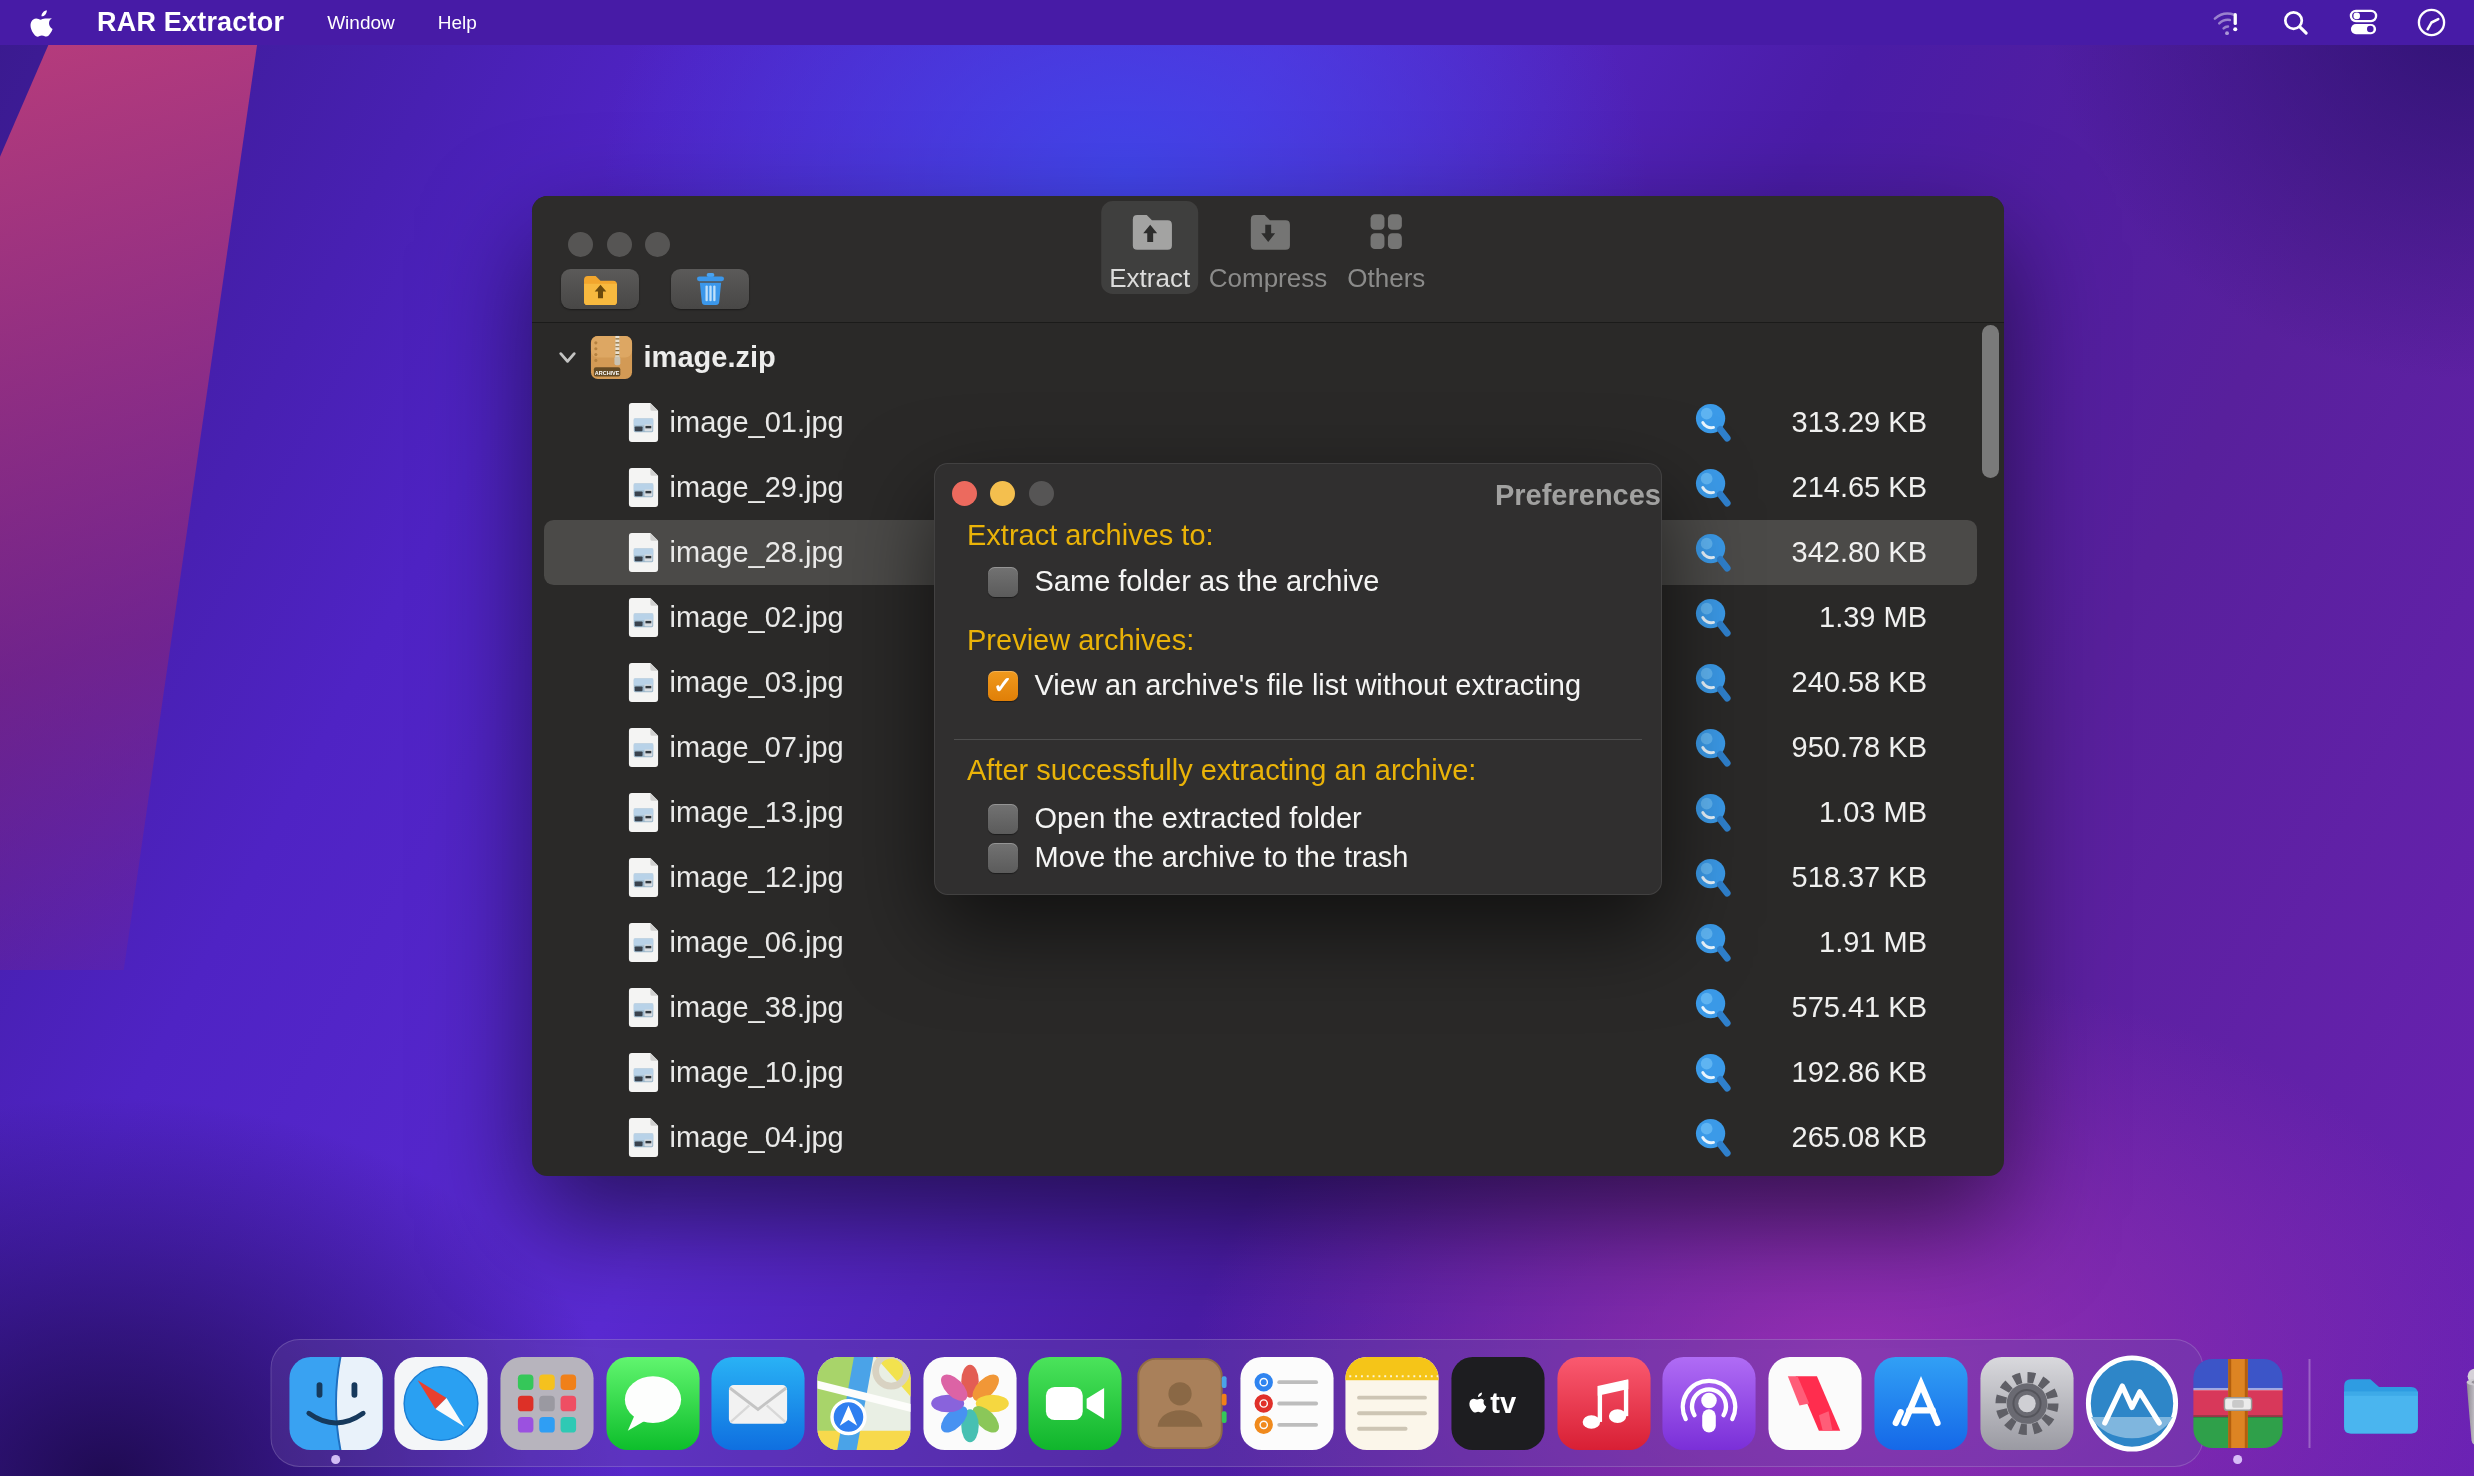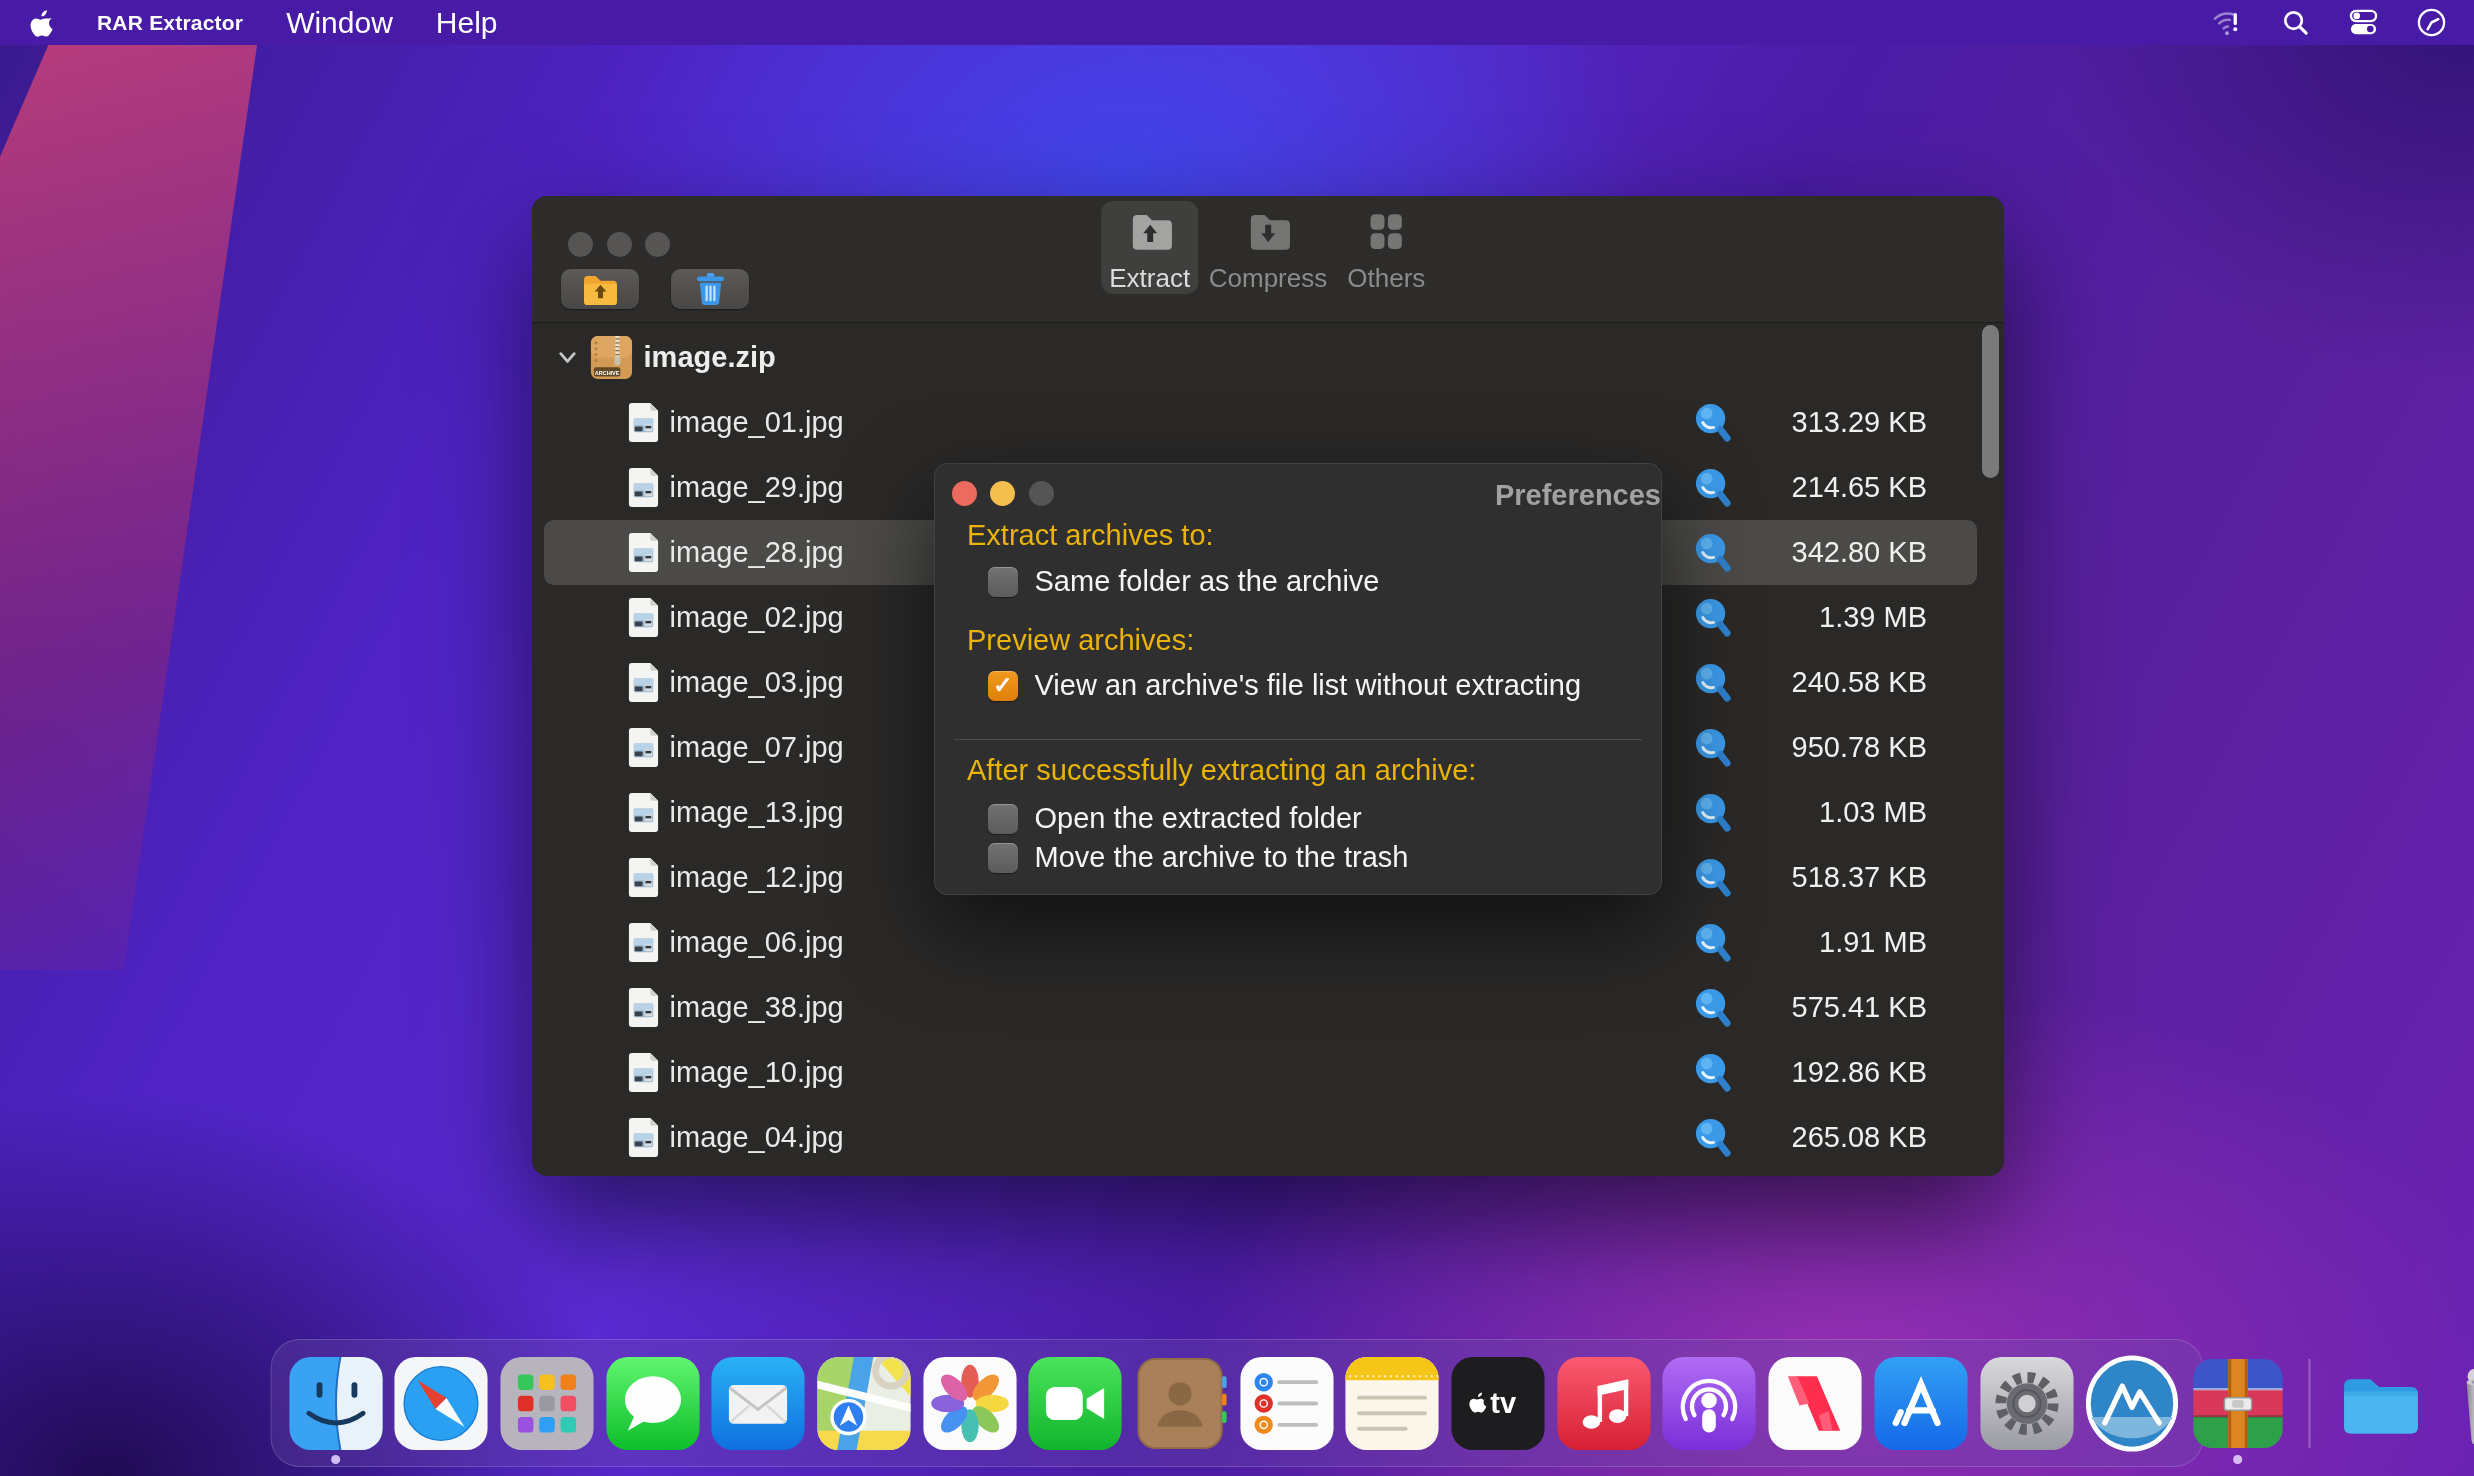--- a/index.html
+++ b/index.html
@@ -20,22 +20,22 @@
   .wp-magenta { right:0; bottom:0; width:1650px; height:776px;
     background: radial-gradient(ellipse 55% 70% at 62% 85%, rgba(168,52,186,.75), rgba(168,52,186,0) 72%); }
   .wp-dartr { right:0; top:0; width:873px; height:776px;
     background: radial-gradient(ellipse 70% 70% at 100% 0%, rgba(40,16,110,.85), rgba(40,16,110,0) 70%); }
 
   
   .menubar { position:absolute; left:0; top:0; width:100%; height:45px; background:#471ba6;
     display:flex; align-items:center; color:#fff; z-index:40; }
   .mb-left { display:flex; align-items:center; gap:43px; padding-left:29px; }
   .mb-apple { width:25px; height:29px; display:block; }
-  .mb-app { font-weight:bold; font-size:21px; letter-spacing:0.2px; }
-  .mb-item { font-size:30px; }
+  .mb-app { font-weight:bold; font-size:27px; letter-spacing:0.2px; }
+  .mb-item { font-size:19px; }
   .mb-right { margin-left:auto; display:flex; align-items:center; gap:37px; padding-right:27px; }
   .mb-ic { width:31px; height:31px; }
 
   
   .window { position:absolute; left:532px; top:196px; width:1472px; height:980px;
     background:#2a2928; border-radius:15.5px; box-shadow:0 44px 107px rgba(0,0,0,.55);
     overflow:hidden; z-index:10; }
   .toolbar { position:absolute; left:0; top:0; width:100%; height:127px; background:#2d2c2b;
     border-bottom:1px solid #1b1b1a; }
   .dots { position:absolute; left:36px; top:36px; display:flex; gap:13.6px; }

